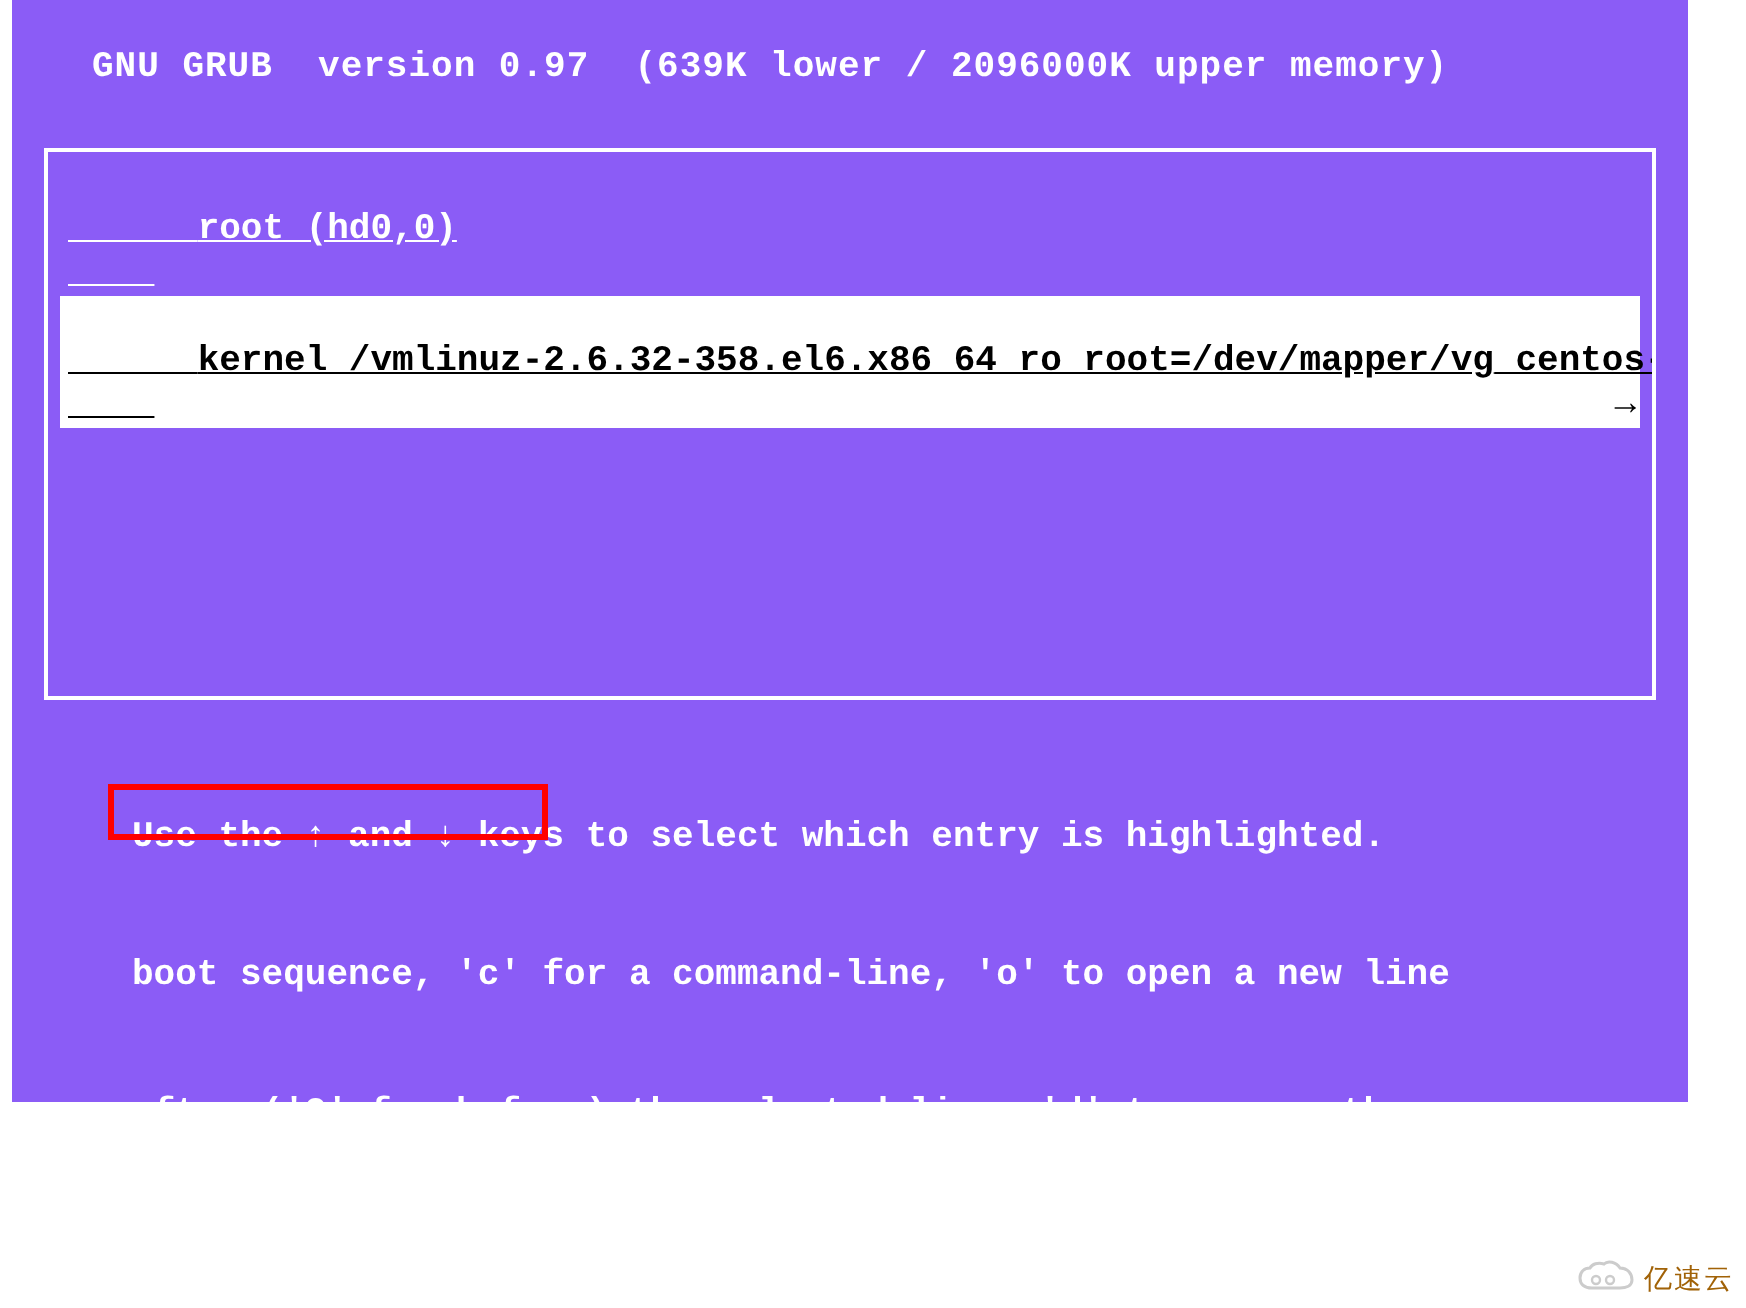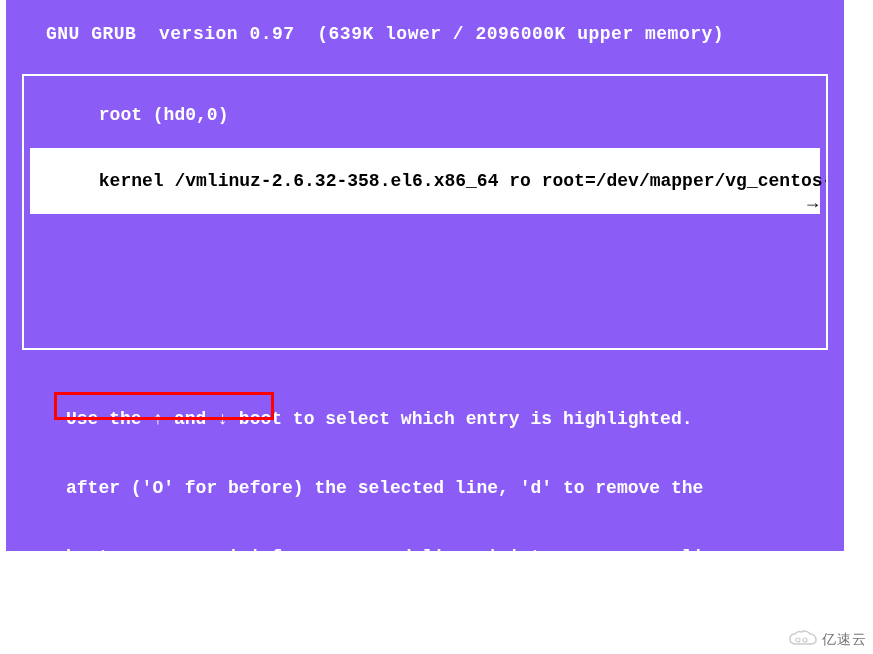--- a/index.html
+++ b/index.html
@@ -32,20 +32,21 @@
       margin: 30px 16px 0 16px;
       border: 2px solid #ffffff;
       height: 276px;
       padding: 6px 6px;
       overflow: hidden;
     }
     .menu-line {
       white-space: pre;
       line-height: 22px;
       padding-left: 4px;
+      text-decoration: underline;
     }
     .menu-line.selected {
       background: #ffffff;
       color: #000000;
     }
     .arrow-right {
       float: right;
       padding-right: 2px;
     }
     .help-text {
@@ -60,21 +61,21 @@
       left: 48px;
       top: 392px;
       width: 220px;
       height: 28px;
       pointer-events: none;
     }
     .watermark {
       position: absolute;
       right: 6px;
       bottom: 4px;
-      color: #737373;
+      color: #a16207;
       display: flex;
       align-items: center;
       gap: 4px;
       font-family: Arial, sans-serif;
       font-weight: normal;
     }
     .watermark-icon {
       width: 30px;
       height: 20px;
       display: flex;
@@ -95,23 +96,23 @@
   <div class="menu-box">
     <div class="menu-line">
       <span>root (hd0,0)</span>
     </div>
     <div class="menu-line selected">
       <span>kernel /vmlinuz-2.6.32-358.el6.x86_64 ro root=/dev/mapper/vg_centos-l</span><span class="arrow-right">→</span>
     </div>
   </div>
 
   <div class="help-text">
-    <div>Use the ↑ and ↓ boot to select which entry is highlighted.</div>
+    <div>Use the ↑ and ↓ keys to select which entry is highlighted.</div>
+    <div>boot sequence, 'c' for a command-line, 'o' to open a new line</div>
     <div>after ('O' for before) the selected line, 'd' to remove the</div>
-    <div>boot sequence, 'c' for a command-line, 'o' to open a new line</div>
     
   </div>
 
   <div class="highlight-box"></div>
 </div>
 
 <div class="watermark">
   <span class="watermark-icon">
     <svg width="30" height="20" viewBox="0 0 30 20">
       <path d="M8 14 C4 14 2 12 2 9 C2 6 4 4 7 4 C8 2 11 1 14 2 C16 0 20 1 22 4 C26 4 28 7 28 10 C28 13 25 14 22 14 Z" fill="none" stroke="#cccccc" stroke-width="1.5"></path>

